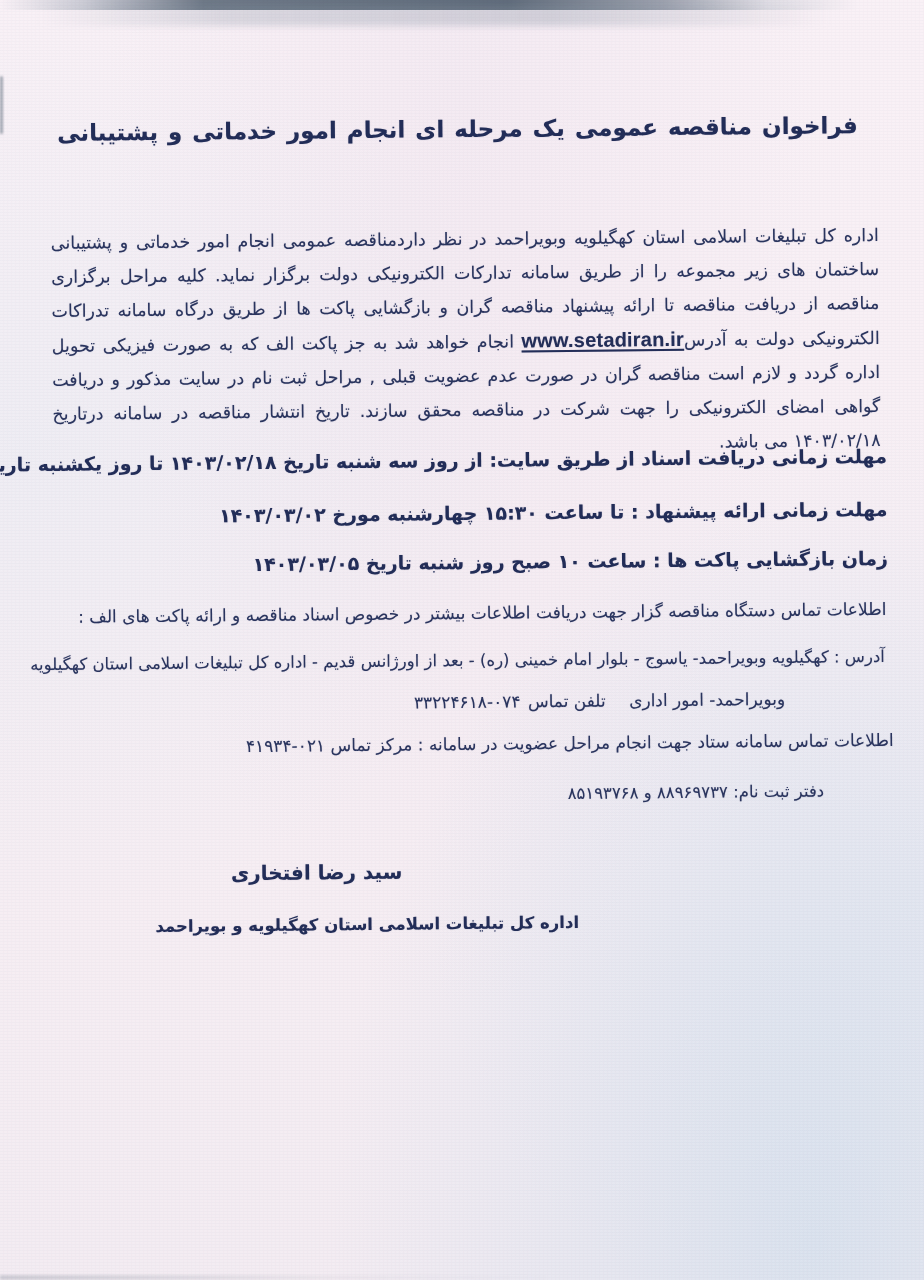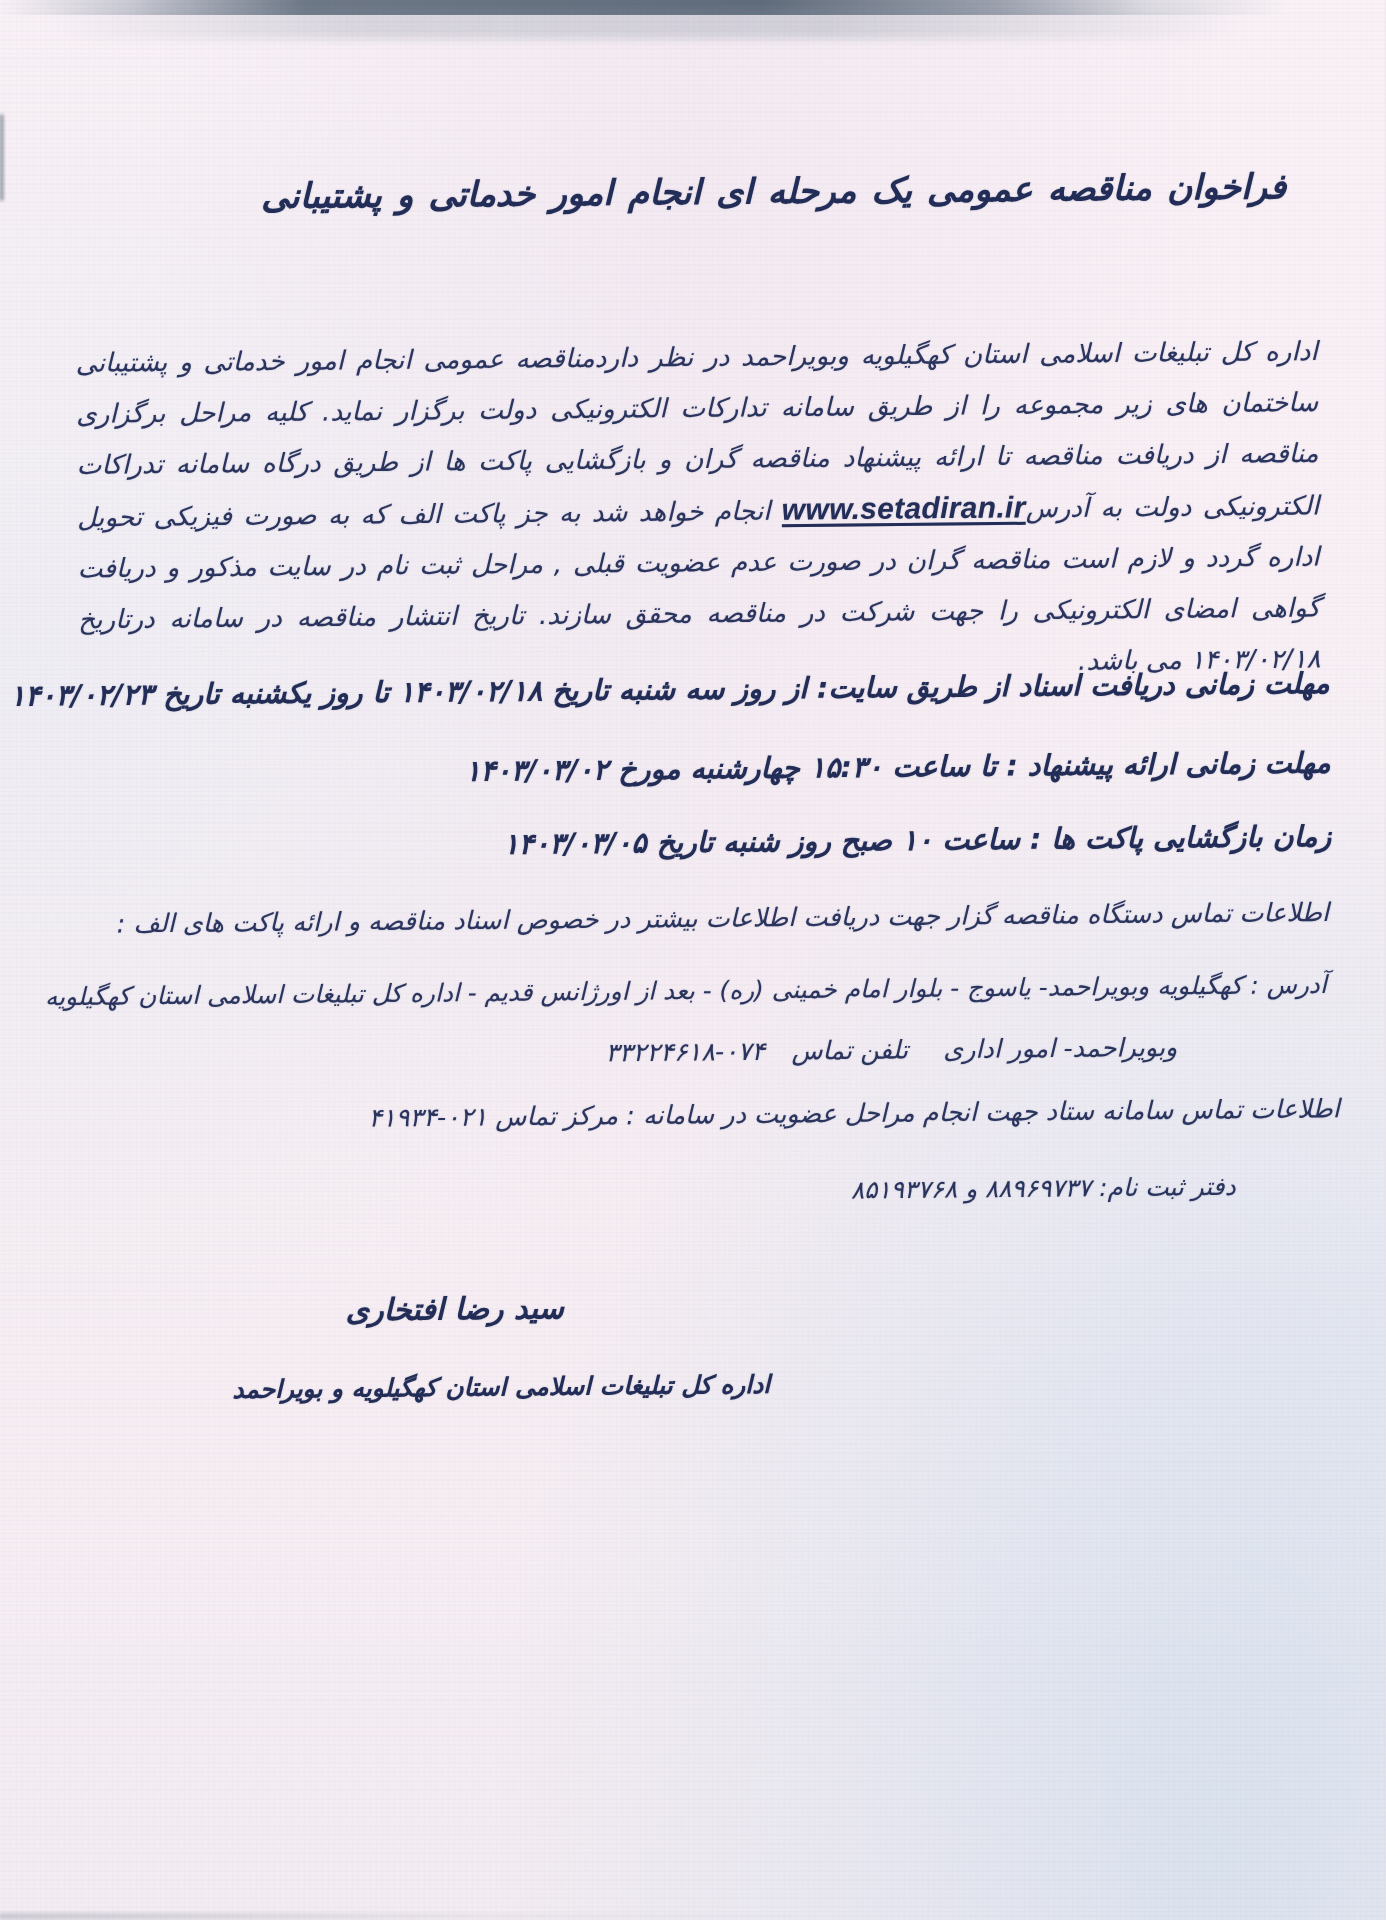--- a/index.html
+++ b/index.html
@@ -16,21 +16,20 @@
     height: 1280px;
     direction: rtl;
     font-family: "DejaVu Sans", sans-serif;
     color: #27325c;
     background:
       radial-gradient(ellipse at 88% 97%, rgba(140,195,225,0.22), transparent 42%),
       radial-gradient(ellipse at 99% 70%, rgba(150,200,230,0.10), transparent 38%),
       radial-gradient(ellipse at 3% 35%, rgba(160,215,235,0.10), transparent 40%),
       radial-gradient(ellipse at 50% 8%, rgba(200,180,210,0.10), transparent 55%),
       linear-gradient(#f9f1f6, #f6eef3 70%, #f3ecf2);
-    font-style: italic;
   }
   .grain {
     position: absolute; inset: 0; pointer-events: none; opacity: 0.045;
     background-image:
       repeating-linear-gradient(0deg, transparent 0 2px, rgba(70,100,150,0.6) 2px 3px),
       repeating-linear-gradient(90deg, transparent 0 3px, rgba(150,80,110,0.5) 3px 4px);
     mix-blend-mode: multiply;
   }
   
   .scan-top {
@@ -84,21 +83,21 @@
     position: absolute; white-space: nowrap; color: #2a355f;
   }
   .bold { font-weight: bold; color: #222d58; }
   .dl1 { top: 449px; right: 36px; font-size: 19px; }
   .dl2 { top: 502px; right: 36px; font-size: 19px; }
   .dl3 { top: 551px; right: 36px; font-size: 19px; }
   .info   { top: 603px; right: 38px; font-size: 17px; }
   .addr1  { top: 651px; right: 40px; font-size: 16.5px; }
   .addr2  { top: 692px; right: 140px; font-size: 17px; }
   .addr2 .sp1 { margin-left: 18px; }
-  .addr2 .sp2 { margin-left: 12px; }
+  .addr2 .sp2 { margin-left: 2px; }
   .setad  { top: 734px; right: 32px; font-size: 17px; }
   .reg    { top: 785px; right: 102px; font-size: 16.5px; }
   .sig-name { top: 859px; left: 228px; right: auto; font-size: 20px; }
   .sig-org  { top: 914px; left: 152px; right: auto; font-size: 16.5px; }
 </style>
 </head>
 <body>
 
 <main class="page">
 

